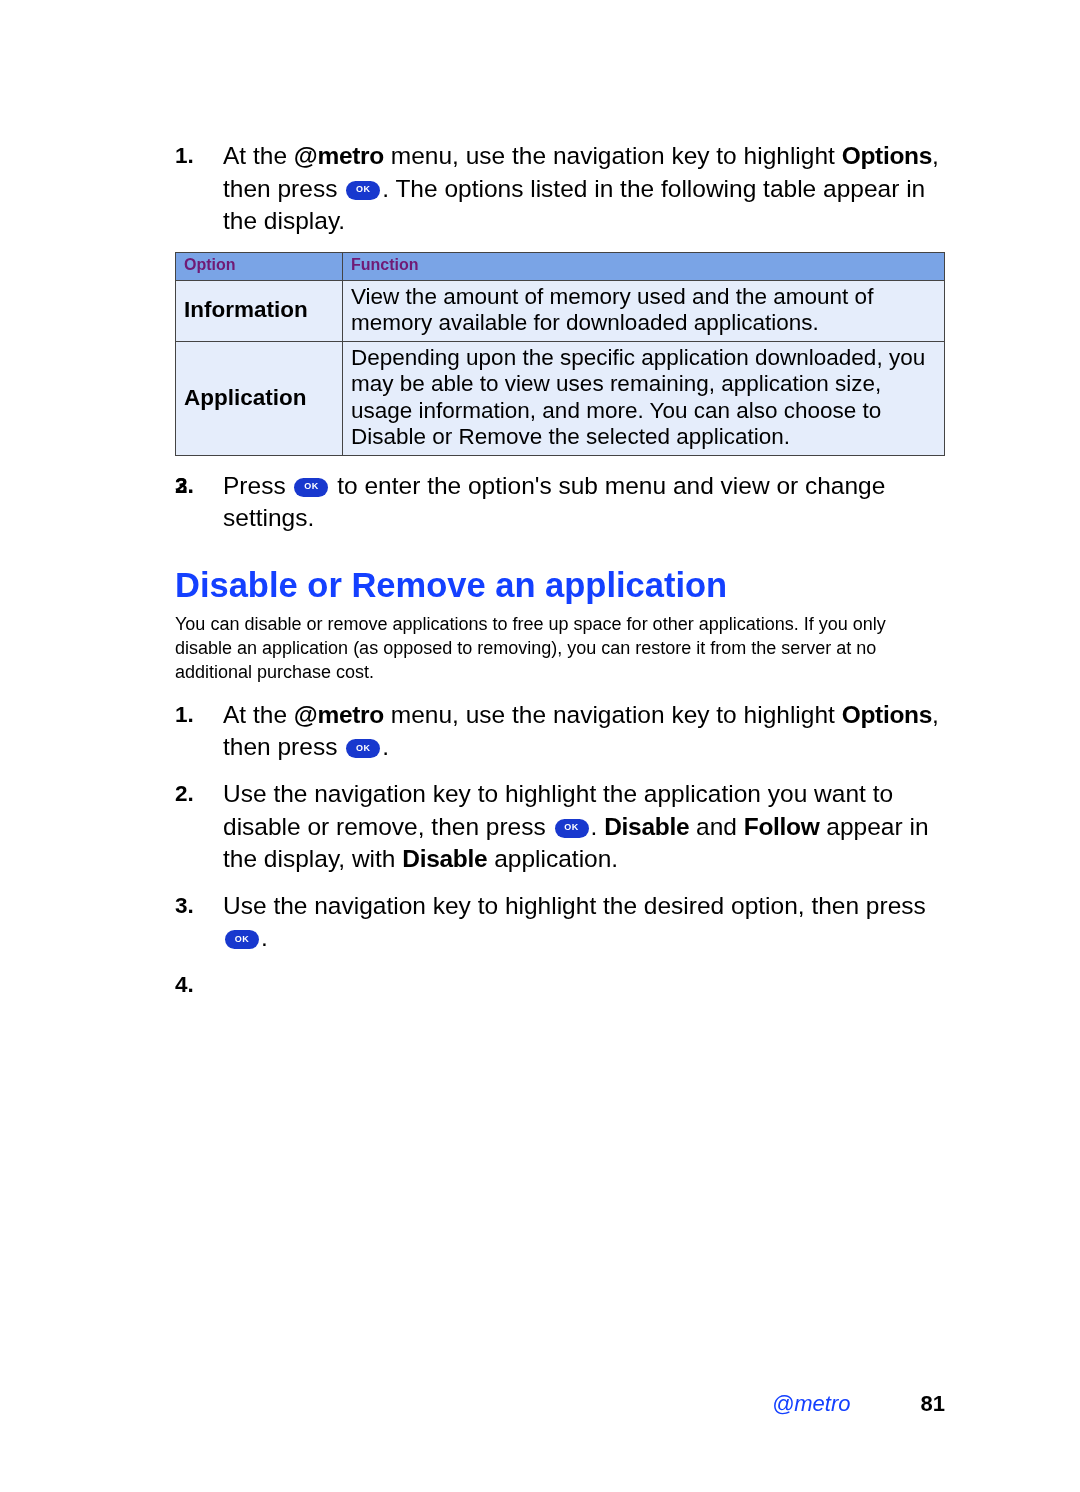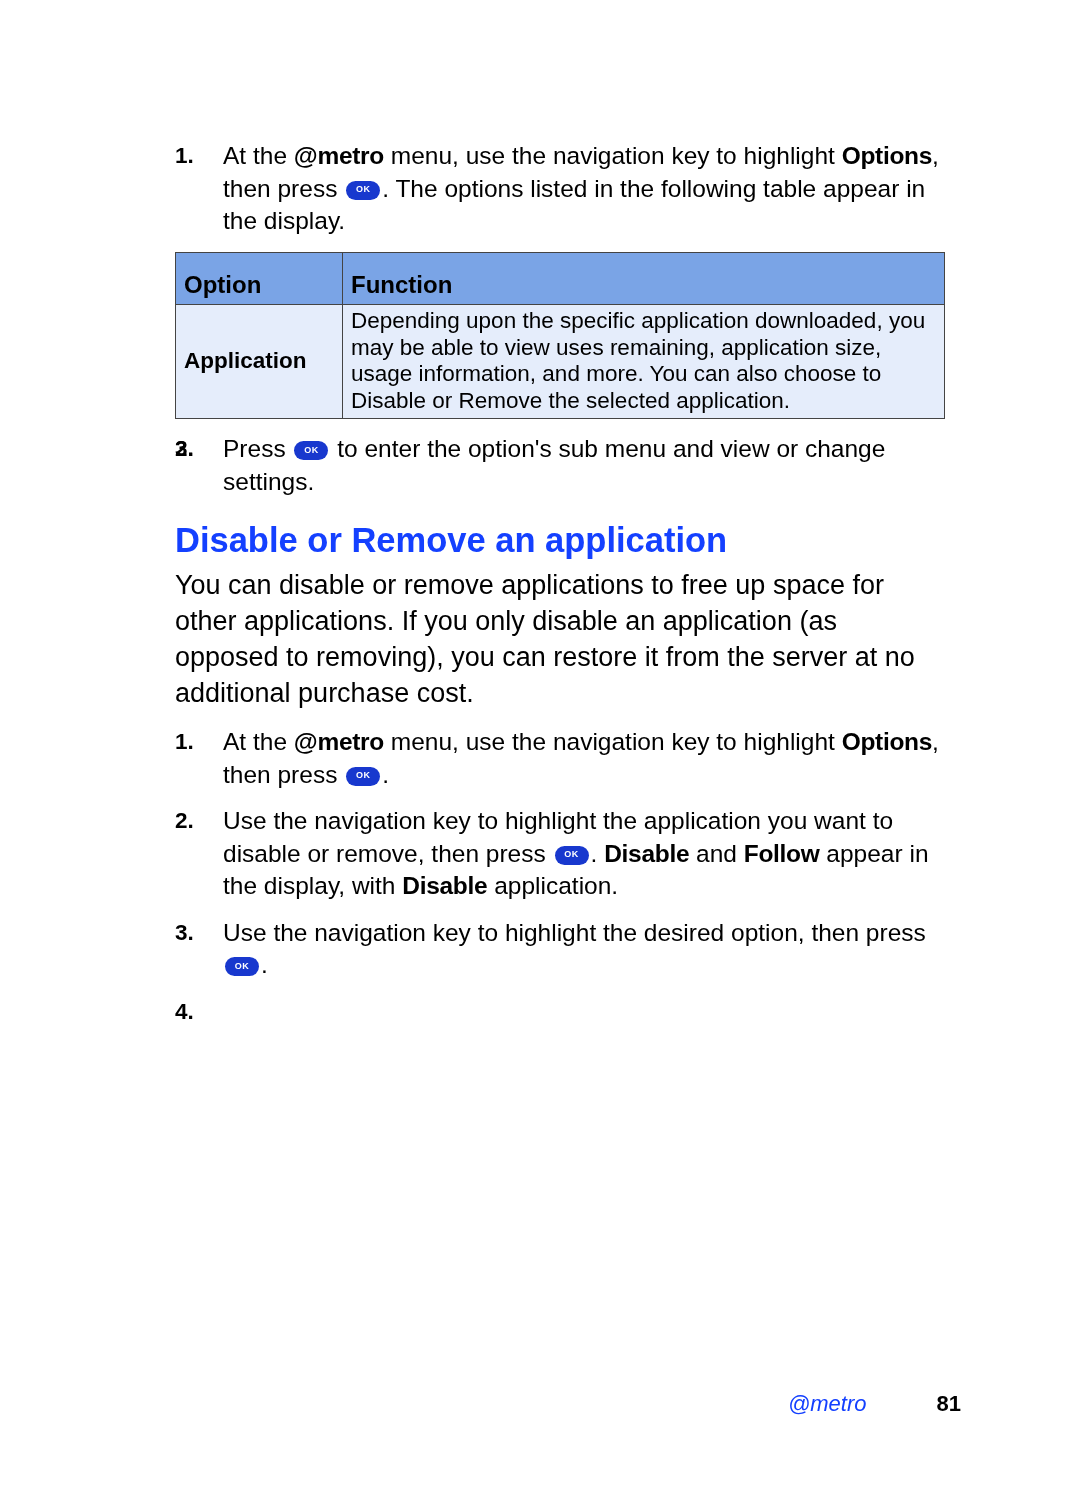--- a/index.html
+++ b/index.html
@@ -62,54 +62,54 @@
   }
   table.options {
     border-collapse: collapse;
     width: 100%;
     margin: 10px 0 12px 0;
     font-size: 22.5px;
     line-height: 1.18;
   }
   table.options th {
     background: #7aa4e6;
-    color: #000000;
+    color: #701a75;
     font-weight: bold;
     text-align: left;
-    padding: 18px 8px 5px 8px;
+    padding: 3px 8px 5px 8px;
     border: 1px solid #444;
-    font-size: 24px;
+    font-size: 16px;
   }
   table.options td {
     background: #e5edfb;
     border: 1px solid #444;
     padding: 3px 8px 4px 8px;
     vertical-align: middle;
   }
   table.options td.opt {
     font-weight: bold;
     white-space: nowrap;
     width: 150px;
   }
   h2.section {
     color: #1440ff;
     font-weight: bold;
     font-size: 34.5px;
-    margin: 23px 0 8px 0;
+    margin: 31px 0 8px 0;
     font-family: Arial, Helvetica, sans-serif;
   }
   p.body {
-    font-size: 27px;
+    font-size: 18px;
     line-height: 1.33;
     margin: 0 0 14px 0;
   }
   .footer {
     position: absolute;
     bottom: 75px;
-    right: 119px;
+    right: 135px;
     font-size: 22px;
   }
   .footer .section-name {
     color: #1440ff;
     font-style: italic;
     margin-right: 70px;
   }
   .footer .page-num {
     font-weight: bold;
     color: #000;
@@ -128,20 +128,24 @@
   </ol>
 
   <table class="options">
     <thead>
       <tr>
         <th>Option</th>
         <th>Function</th>
       </tr>
     </thead>
     <tbody>
+      <tr>
+        <td class="opt">Information</td>
+        <td>View the amount of memory used and the amount of memory available for downloaded applications.</td>
+      </tr>
       <tr>
         <td class="opt">Application</td>
         <td>Depending upon the specific application downloaded, you may be able to view uses remaining, application size, usage information, and more. You can also choose to Disable or Remove the selected application.</td>
       </tr>
     </tbody>
   </table>
 
   <ol class="steps">
     <li>
       <span class="num">2.</span>

